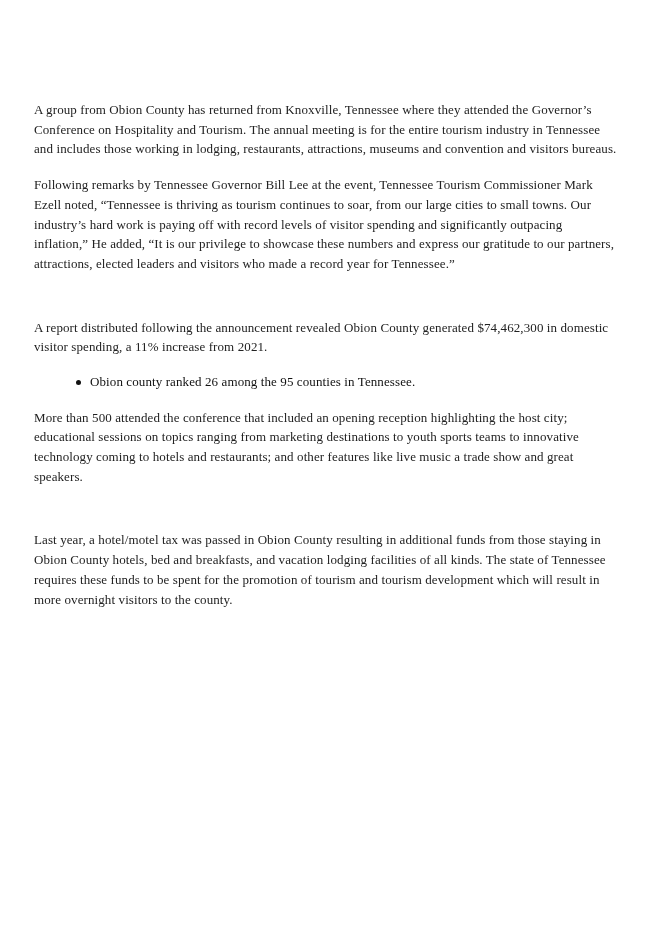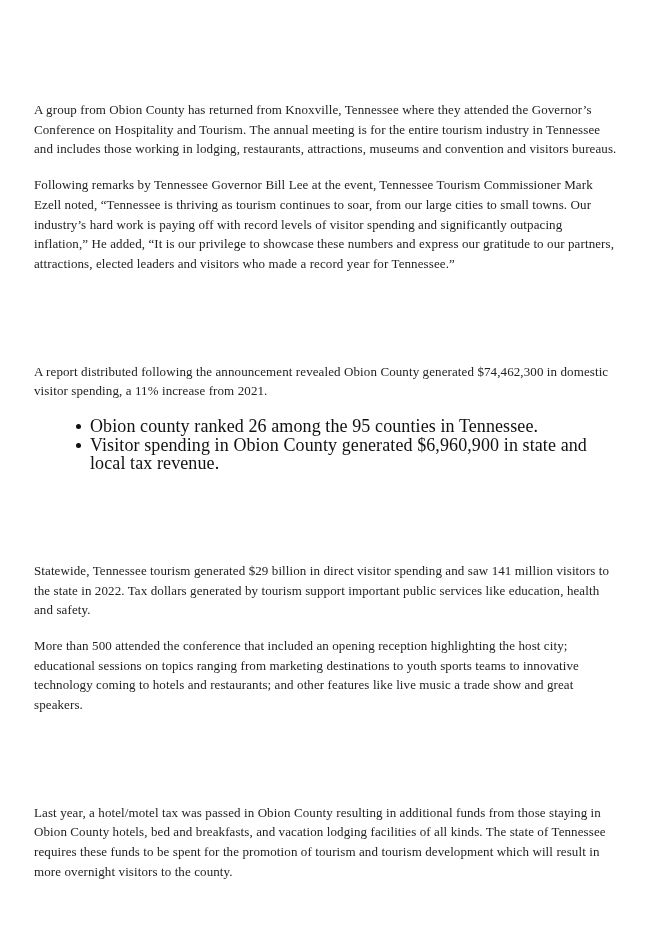--- a/index.html
+++ b/index.html
@@ -21,30 +21,30 @@
     width: 583px;
   }
   .para {
     margin: 0 0 16px 0;
     font-size: 13px;
     line-height: 19.7px;
     letter-spacing: 0.1px;
     text-align: left;
   }
   .gap-before {
-    margin-top: 88px;
+    margin-top: 44px;
   }
   ul.bullet-list {
     margin: 2px 0 16px 0;
     padding: 0 0 0 56px;
     list-style: none;
   }
   ul.bullet-list li {
     position: relative;
-    font-size: 18px;
+    font-size: 13px;
     line-height: 18.6px;
     letter-spacing: 0.1px;
     color: #111111;
     margin: 0 0 0 0;
   }
   ul.bullet-list li::before {
     content: "";
     position: absolute;
     left: -14px;
     top: 7px;
@@ -61,23 +61,21 @@
   <div class="article">
 
     <p class="para">A group from Obion County has returned from Knoxville, Tennessee where they attended the Governor’s Conference on Hospitality and Tourism. The annual meeting is for the entire tourism industry in Tennessee and includes those working in lodging, restaurants, attractions, museums and convention and visitors bureaus.</p>
 
     <p class="para">Following remarks by Tennessee Governor Bill Lee at the event, Tennessee Tourism Commissioner Mark Ezell noted, “Tennessee is thriving as tourism continues to soar, from our large cities to small towns. Our industry’s hard work is paying off with record levels of visitor spending and significantly outpacing inflation,” He added, “It is our privilege to showcase these numbers and express our gratitude to our partners, attractions, elected leaders and visitors who made a record year for Tennessee.”</p>
 
     <p class="para gap-before">A report distributed following the announcement revealed Obion County generated $74,462,300 in domestic visitor spending, a 11% increase from 2021.</p>
 
     <ul class="bullet-list">
       <li>Obion county ranked 26 among the 95 counties in Tennessee.</li>
-      <li>Visitor spending in Obion County generated $6,960,900 in state and local tax revenue.</li>
     </ul>
 
-    <p class="para gap-before">Statewide, Tennessee tourism generated $29 billion in direct visitor spending and saw 141 million visitors to the state in 2022. Tax dollars generated by tourism support important public services like education, health and safety.</p>
 
     <p class="para">More than 500 attended the conference that included an opening reception highlighting the host city; educational sessions on topics ranging from marketing destinations to youth sports teams to innovative technology coming to hotels and restaurants; and other features like live music a trade show and great speakers.</p>
 
     <p class="para gap-before">Last year, a hotel/motel tax was passed in Obion County resulting in additional funds from those staying in Obion County hotels, bed and breakfasts, and vacation lodging facilities of all kinds. The state of Tennessee requires these funds to be spent for the promotion of tourism and tourism development which will result in more overnight visitors to the county.</p>
 
   </div>
 </div>
 
 </body></html>

